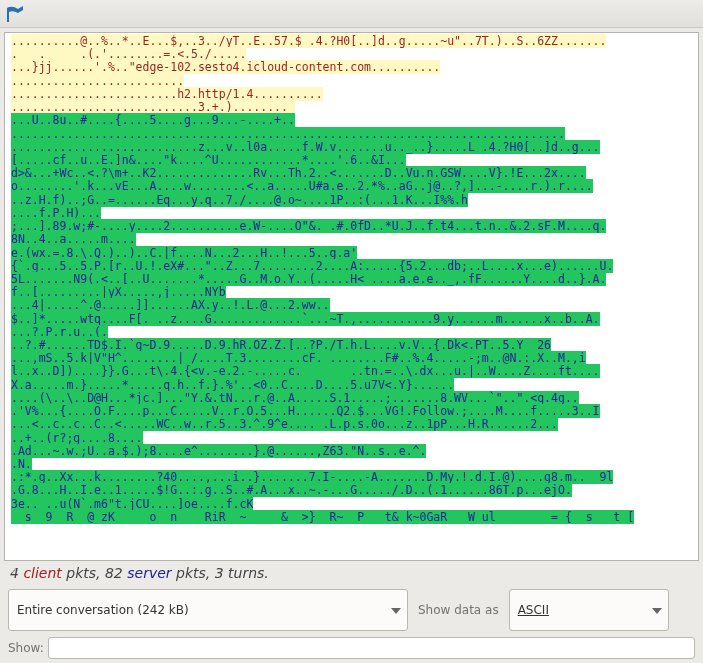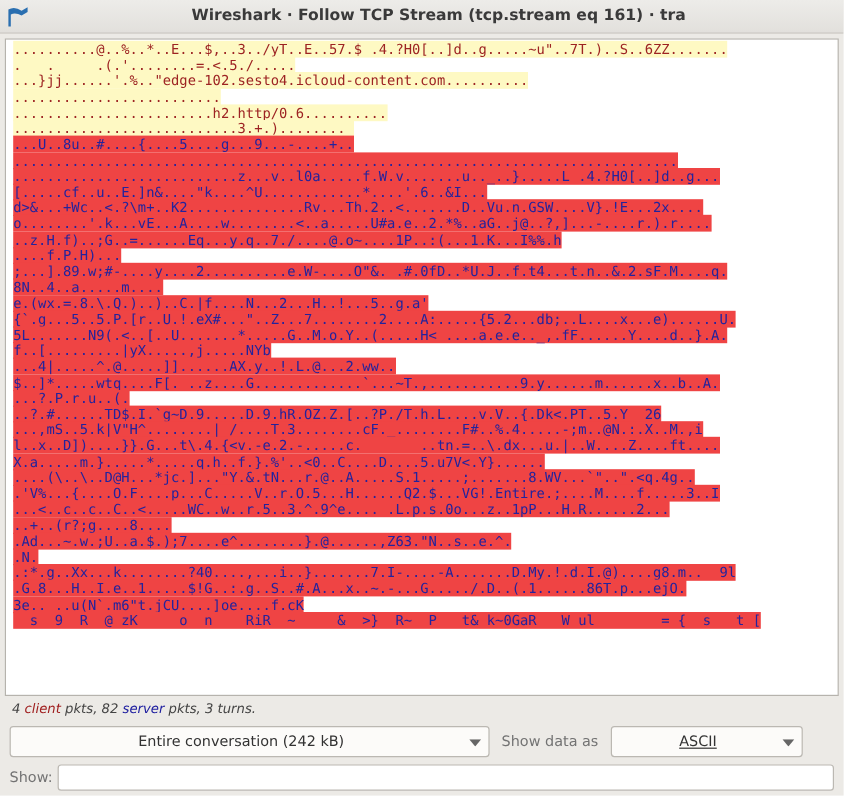--- a/index.html
+++ b/index.html
@@ -41,48 +41,47 @@
     overflow: hidden;
     padding: 2px 6px;
   }
   .stream-pane pre {
     font-family: "DejaVu Sans Mono", "Liberation Mono", Menlo, Consolas, monospace;
     font-size: 11.5px;
     line-height: 1.15;
     white-space: pre;
   }
   .seg-c { background: #fef9c3; color: #9d2323; }  
-  .seg-s { background: #ef4444; color: #23239d; }  
+  .seg-s { background: #22c55e; color: #23239d; }  
   .stats-row {
     padding: 2px 10px 4px 10px;
-    font-size: 11px;
+    font-size: 14px;
     color: #444;
     font-style: italic;
   }
   .stats-row .c { color: #a02020; font-style: italic; }
   .stats-row .s { color: #2020a0; font-style: italic; }
   .controls-row {
     display: flex;
     align-items: center;
     gap: 10px;
     padding: 4px 8px 6px 8px;
   }
   .combo {
     position: relative;
     background: #fcfbf9;
     border: 1px solid #bbb8b2;
     border-radius: 3px;
-    height: 26px;
+    height: 42px;
     display: flex;
     align-items: center;
     padding: 0 22px 0 8px;
     font-size: 12px;
     color: #333;
     cursor: pointer;
-    justify-content: center;
   }
   .combo.wide { flex: 1; max-width: 400px; }
   .combo.narrow { width: 160px; text-decoration: underline; }
   .combo .chev {
     position: absolute;
     right: 6px;
     top: 50%;
     transform: translateY(-50%);
   }
   .lbl { font-size: 12px; color: #737373; }
@@ -105,29 +104,28 @@
 </style>
 </head>
 <body>
 
 <div class="titlebar">
   <span class="app-icon">
     <svg width="20" height="20" viewBox="0 0 20 20">
       <path d="M1 18 L1 4 Q6 1 12 5 L17 2 L17 6 L12 9 Q7 6 3 8 L3 18 Z" fill="#2a6fb0"></path>
     </svg>
   </span>
-  <div class="title">Wireshark · Follow TCP Stream (tcp.stream eq 161) · tra</div>
 </div>
 
 <div class="stream-pane">
   <pre id="stream-pre"><span class="seg-c">..........@..%..*..E...$,..3../yT..E..57.$ .4.?H0[..]d..g.....~u"..7T.)..S..6ZZ.......</span>
 <span class="seg-c">.   .     .(.'........=.&lt;.5./.....</span>
 <span class="seg-c">...}jj......'.%.."edge-102.sesto4.icloud-content.com..........</span>
 <span class="seg-c">.........................</span>
-<span class="seg-c">........................h2.http/0.6..........</span>
+<span class="seg-c">........................h2.http/1.4..........</span>
 <span class="seg-c">...........................3.+.)........ </span>
 <span class="seg-s">...U..8u..#....{....5....g...9...-....+..</span>
 <span class="seg-s">................................................................................</span>
 <span class="seg-s">...........................z...v..l0a.....f.W.v.......u.._..}.....L .4.?H0[..]d..g...</span>
 <span class="seg-s">[.....cf..u..E.]n&amp;...."k....^U............*....'.6..&amp;I...</span>
 <span class="seg-s">d&gt;&amp;...+Wc..&lt;.?\m+..K2..............Rv...Th.2..&lt;.......D..Vu.n.GSW....V}.!E...2x....</span>
 <span class="seg-s">o........'.k...vE...A....w........&lt;..a.....U#a.e..2.*%..aG..j@..?,]...-....r.).r....</span>
 <span class="seg-s">..z.H.f)..;G..=......Eq...y.q..7./....@.o~....1P..:(...1.K...I%%.h</span>
 <span class="seg-s">....f.P.H)...</span>
 <span class="seg-s">;...].89.w;#-....y....2..........e.W-....O"&amp;. .#.0fD..*U.J..f.t4...t.n..&amp;.2.sF.M....q.</span>
@@ -137,24 +135,24 @@
 <span class="seg-s">5L.......N9(.&lt;..[..U.......*.....G..M.o.Y..(.....H&lt; ....a.e.e.._,.fF......Y....d..}.A.</span>
 <span class="seg-s">f..[.........|yX.....,j.....NYb</span>
 <span class="seg-s">...4|.....^.@.....]]......AX.y..!.L.@...2.ww..</span>
 <span class="seg-s">$..]*.....wtq....F[. ..z....G.............`...~T.,...........9.y......m......x..b..A.</span>
 <span class="seg-s">...?.P.r.u..(.</span>
 <span class="seg-s">..?.#......TD$.I.`g~D.9.....D.9.hR.OZ.Z.[..?P./T.h.L....v.V..{.Dk&lt;.PT..5.Y  26</span>
 <span class="seg-s">...,mS..5.k|V"H^........| /....T.3........cF._........F#..%.4.....-;m..@N.:.X..M.,i</span>
 <span class="seg-s">l..x..D])....}}.G...t\.4.{&lt;v.-e.2.-.....c.       ..tn.=..\.dx...u.|..W....Z....ft....</span>
 <span class="seg-s">X.a.....m.}.....*.....q.h..f.}.%'..&lt;0..C....D....5.u7V&lt;.Y}......</span>
 <span class="seg-s">....(\..\..D@H...*jc.]..."Y.&amp;.tN...r.@..A.....S.1.....;.......8.WV...`"..".&lt;q.4g..</span>
-<span class="seg-s">.'V%...{....O.F....p...C.....V..r.O.5...H......Q2.$...VG!.Entire.;....M....f.....3..I</span>
+<span class="seg-s">.'V%...{....O.F....p...C.....V..r.O.5...H......Q2.$...VG!.Follow.;....M....f.....3..I</span>
 <span class="seg-s">...&lt;..c..c..C..&lt;.....WC..w..r.5..3.^.9^e.... .L.p.s.0o...z..1pP...H.R......2...</span>
 <span class="seg-s">..+..(r?;g....8....</span>
-<span class="seg-s">.Ad...~.w.;U..a.$.);7....e^........}.@......,Z63."N..s..e.^.</span>
+<span class="seg-s">.Ad...~.w.;U..a.$.);8....e^........}.@......,Z63."N..s..e.^.</span>
 <span class="seg-s">.N.</span>
 <span class="seg-s">.:*.g..Xx...k........?40....,...i..}.......7.I-....-A.......D.My.!.d.I.@)....g8.m..  9l</span>
 <span class="seg-s">.G.8...H..I.e..1.....$!G..:.g..S..#.A...x..~.-...G...../.D..(.1......86T.p...ejO.</span>
 <span class="seg-s">3e.._..u(N`.m6"t.jCU....]oe....f.cK</span>
 <span class="seg-s">  s  9  R  @ zK     o  n    RiR  ~     &amp;  &gt;}  R~  P   t&amp; k~0GaR   W ul        = {  s   t [</span>
 </pre>
 </div>
 
 <div class="stats-row">
   <span>4</span>

